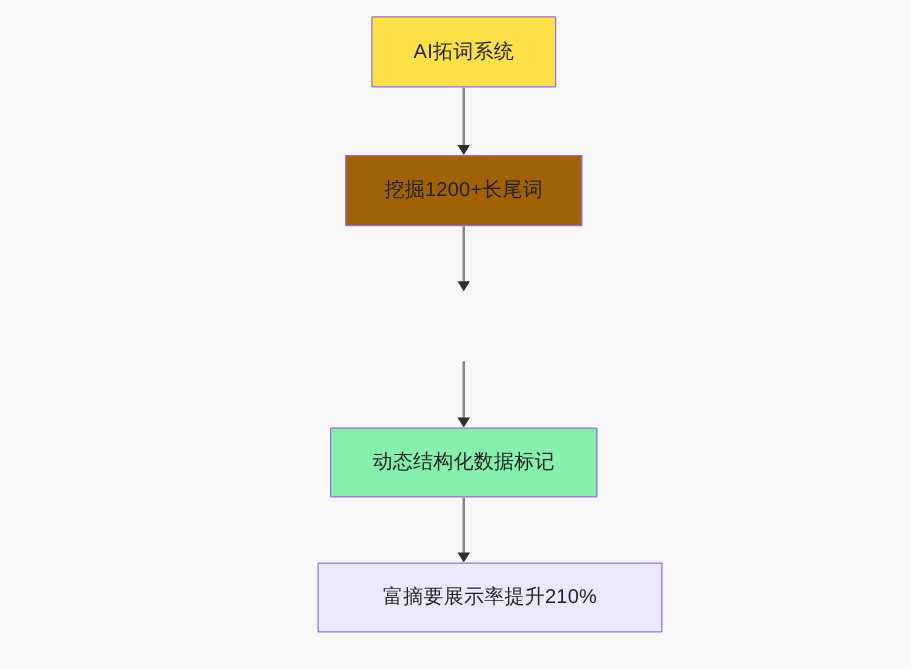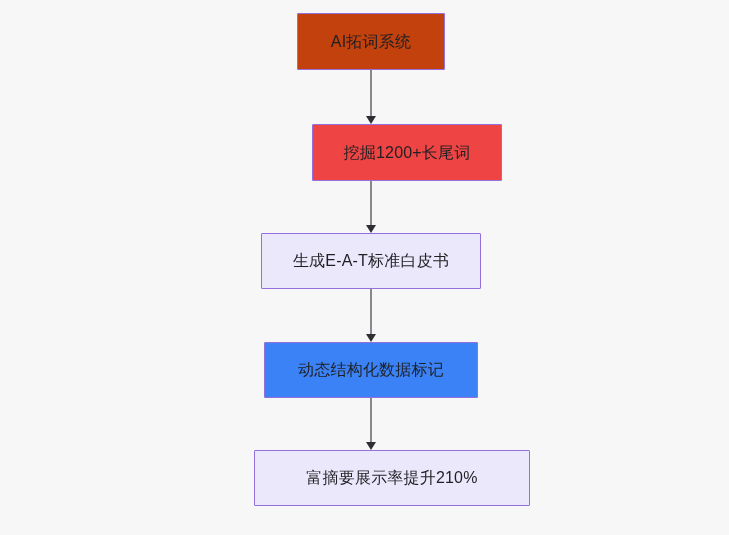--- a/index.html
+++ b/index.html
@@ -52,48 +52,45 @@
     border-right: 5px solid transparent;
     border-top: 8px solid #2f2f33;
     margin-top: -1px;
   }
 </style>
 </head>
 <body style="background: rgb(247, 247, 248);">
 
 <div id="flowchart">
 
-  <div class="node" id="n1" style="left: 297px; top: 13px; width: 148px; height: 57px; background: #c2410c; border-color: rgb(147, 112, 219); color: rgb(31, 32, 35);">
+  <div class="node" id="n1" style="left: 297px; top: 13px; width: 148px; height: 57px; background: #fde047; border-color: rgb(147, 112, 219); color: rgb(31, 32, 35);">
     <span>AI拓词系统</span>
   </div>
 
   <div class="connector" id="c1" style="left: 366px; top: 70px; height: 54px;">
     <div class="line" style="background: rgb(135, 136, 140);"></div>
     <div class="head" style="border-top-color: rgb(47, 47, 51);"></div>
   </div>
 
-  <div class="node" id="n2" style="left: 276px; top: 124px; width: 190px; height: 57px; background: #ef4444; border-color: rgb(147, 112, 219); color: rgb(31, 32, 35); margin-left: 36px;">
+  <div class="node" id="n2" style="left: 276px; top: 124px; width: 190px; height: 57px; background: #a16207; border-color: rgb(147, 112, 219); color: rgb(31, 32, 35);">
     <span>挖掘1200+长尾词</span>
   </div>
 
   <div class="connector" id="c2" style="left: 366px; top: 181px; height: 52px;">
     <div class="line" style="background: rgb(135, 136, 140);"></div>
     <div class="head" style="border-top-color: rgb(47, 47, 51);"></div>
   </div>
 
-  <div class="node" id="n3" style="left: 261px; top: 233px; width: 220px; height: 56px; background: rgb(235, 232, 252); border-color: rgb(147, 112, 219); color: rgb(31, 32, 35);">
-    <span>生成E-A-T标准白皮书</span>
-  </div>
 
   <div class="connector" id="c3" style="left: 366px; top: 289px; height: 53px;">
     <div class="line" style="background: rgb(135, 136, 140);"></div>
     <div class="head" style="border-top-color: rgb(47, 47, 51);"></div>
   </div>
 
-  <div class="node" id="n4" style="left: 264px; top: 342px; width: 214px; height: 56px; background: #3b82f6; border-color: rgb(147, 112, 219); color: rgb(31, 32, 35);">
+  <div class="node" id="n4" style="left: 264px; top: 342px; width: 214px; height: 56px; background: #86efac; border-color: rgb(147, 112, 219); color: rgb(31, 32, 35);">
     <span>动态结构化数据标记</span>
   </div>
 
   <div class="connector" id="c4" style="left: 366px; top: 398px; height: 52px;">
     <div class="line" style="background: rgb(135, 136, 140);"></div>
     <div class="head" style="border-top-color: rgb(47, 47, 51);"></div>
   </div>
 
   <div class="node" id="n5" style="left: 254px; top: 450px; width: 276px; height: 56px; background: rgb(235, 232, 252); border-color: rgb(147, 112, 219); color: rgb(31, 32, 35);">
     <span>富摘要展示率提升210%</span>

